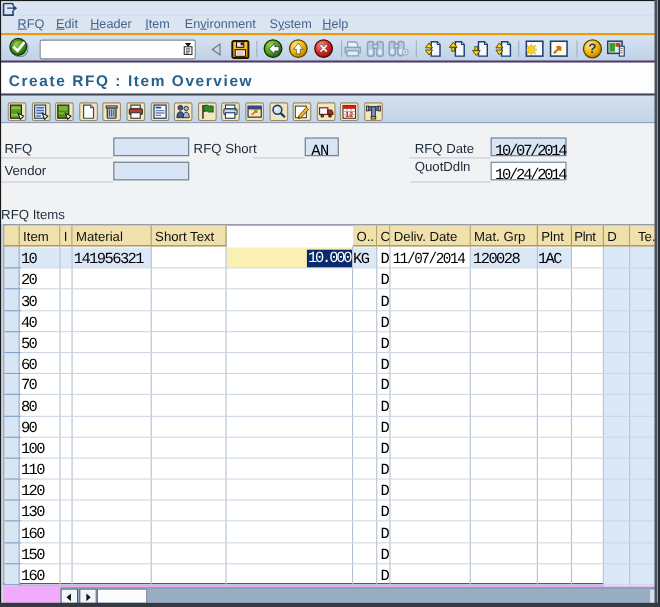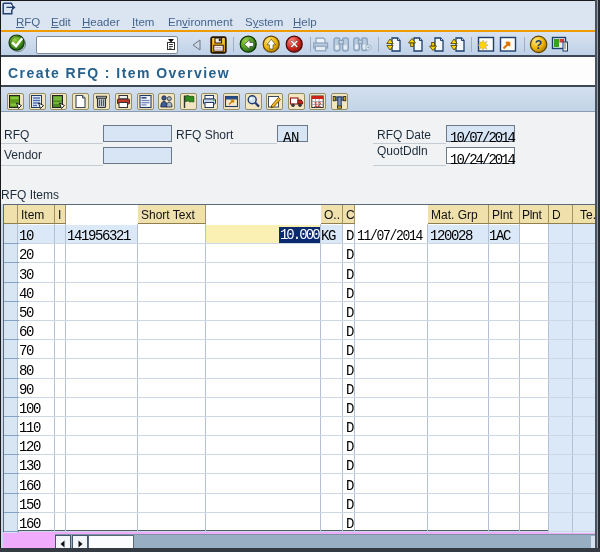--- a/index.html
+++ b/index.html
@@ -399,23 +399,25 @@
   <div class="abs" style="left:0px;top:210.88px;width:594px;height:1px;background:#ccd7e3"></div>
   <div class="abs" style="left:0px;top:230.06px;width:594px;height:1px;background:#ccd7e3"></div>
   <div class="abs" style="left:0px;top:249.25px;width:594px;height:1px;background:#ccd7e3"></div>
   <div class="abs" style="left:0px;top:268.44px;width:594px;height:1px;background:#ccd7e3"></div>
   <div class="abs" style="left:0px;top:287.62px;width:594px;height:1px;background:#ccd7e3"></div>
   <div class="abs" style="left:0px;top:306.81px;width:594px;height:1px;background:#ccd7e3"></div>
   <div class="abs" style="left:0px;top:326.00px;width:594px;height:1px;background:#ccd7e3"></div>
   <div class="hc" style="left:0px;width:14px"></div>
   <div class="hc" style="left:14px;width:37px">Item</div>
   <div class="hc" style="left:51px;width:11px">I</div>
+  <div class="hc" style="left:62px;width:72px">Material</div>
   <div class="hc" style="left:134px;width:68px">Short Text</div>
   <div class="hc" style="left:317px;width:22px">O..</div>
   <div class="hc" style="left:339px;width:12px">C</div>
+  <div class="hc" style="left:351px;width:73px">Deliv. Date</div>
   <div class="hc" style="left:424px;width:61px">Mat. Grp</div>
   <div class="hc" style="left:485px;width:31px">Plnt</div>
   <div class="hc" style="left:516px;width:29px;padding-left:2px;letter-spacing:-0.3px">Plnt</div>
   <div class="hc" style="left:545px;width:24px">D</div>
   <div class="hc" style="left:569px;width:25px;padding-left:7px">Te..</div>
   <div class="cellv" style="left:15px;top:23.20px">10</div>
   <div class="cellv" style="left:15px;top:42.39px">20</div>
   <div class="cellv" style="left:15px;top:61.58px">30</div>
   <div class="cellv" style="left:15px;top:80.76px">40</div>
   <div class="cellv" style="left:15px;top:99.95px">50</div>

